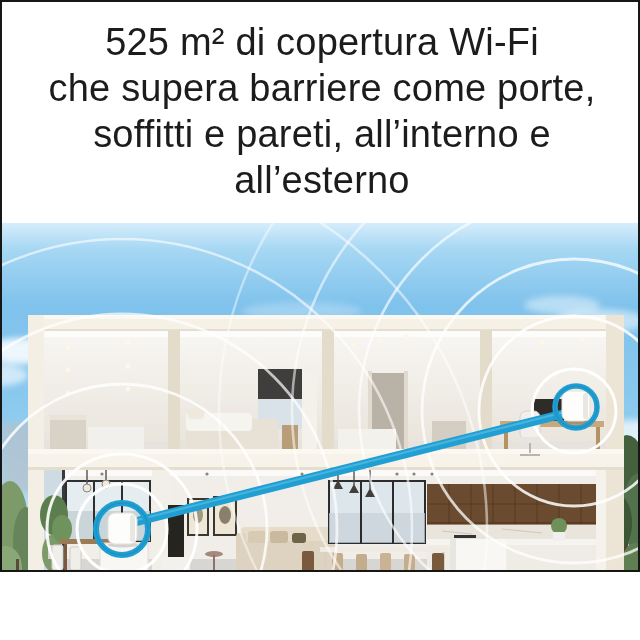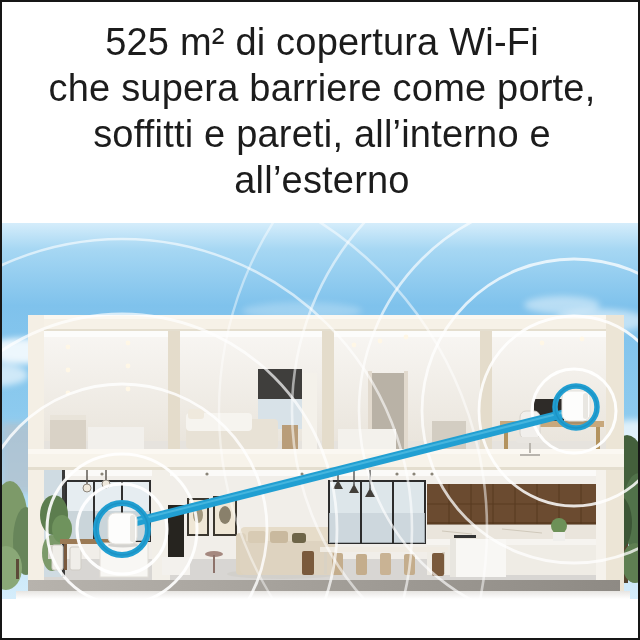--- a/index.html
+++ b/index.html
@@ -1,18 +1,18 @@
 <!DOCTYPE html>
 <html style="--background: #ffffff; --border: #161616; --headline-color: #1c1c1c; --accent: #219fd2; --accent-deep: #1787b8; --sky: #7fc3ec; --wall: #f4efe5; --wall-shade: #e4dccb; --interior: #f1eee9; --wood: #6b4b30; --floor: #d8d6d3; --ring: #ffffff;"><head>
 <meta charset="utf-8">
 <style>
   html,body{margin:0;padding:0;background:#ffffff;}
   .canvas{
     position:relative;
-    width:640px;height:640px;
+    width:640px;height:572px;
     box-sizing:border-box;
     border:2px solid #161616;
     background:var(--background,#fff);
     overflow:hidden;
     font-family:"Liberation Sans", sans-serif;
   }
   .headline{
     position:absolute;top:0;left:0;width:640px;
     padding-top:17px;
     text-align:center;

